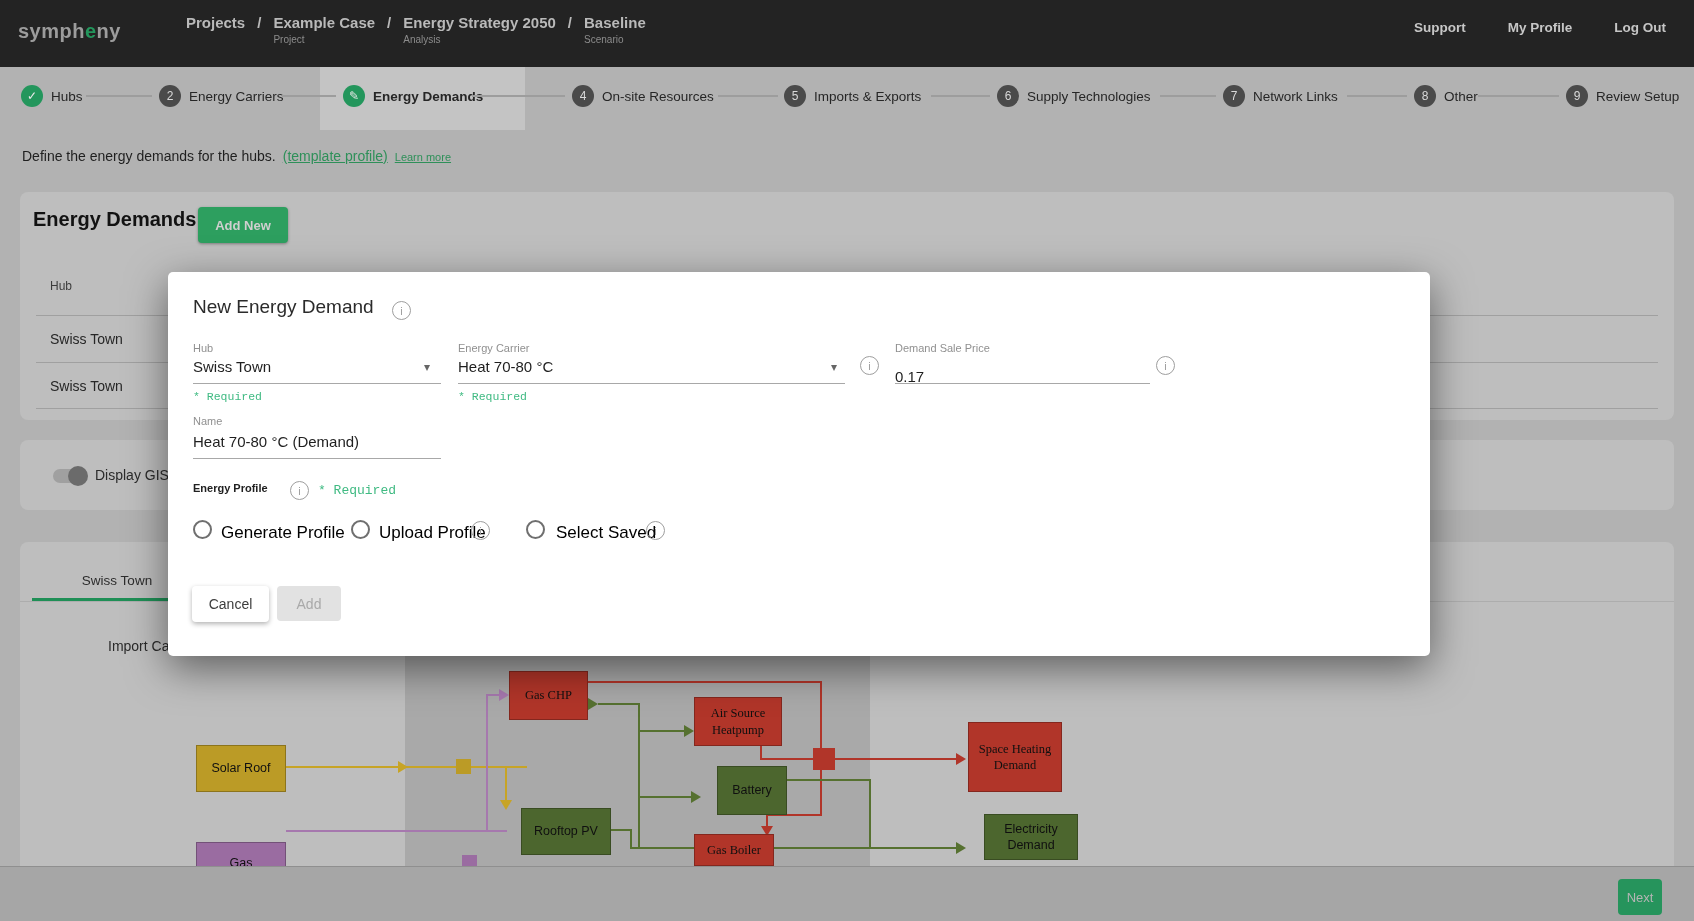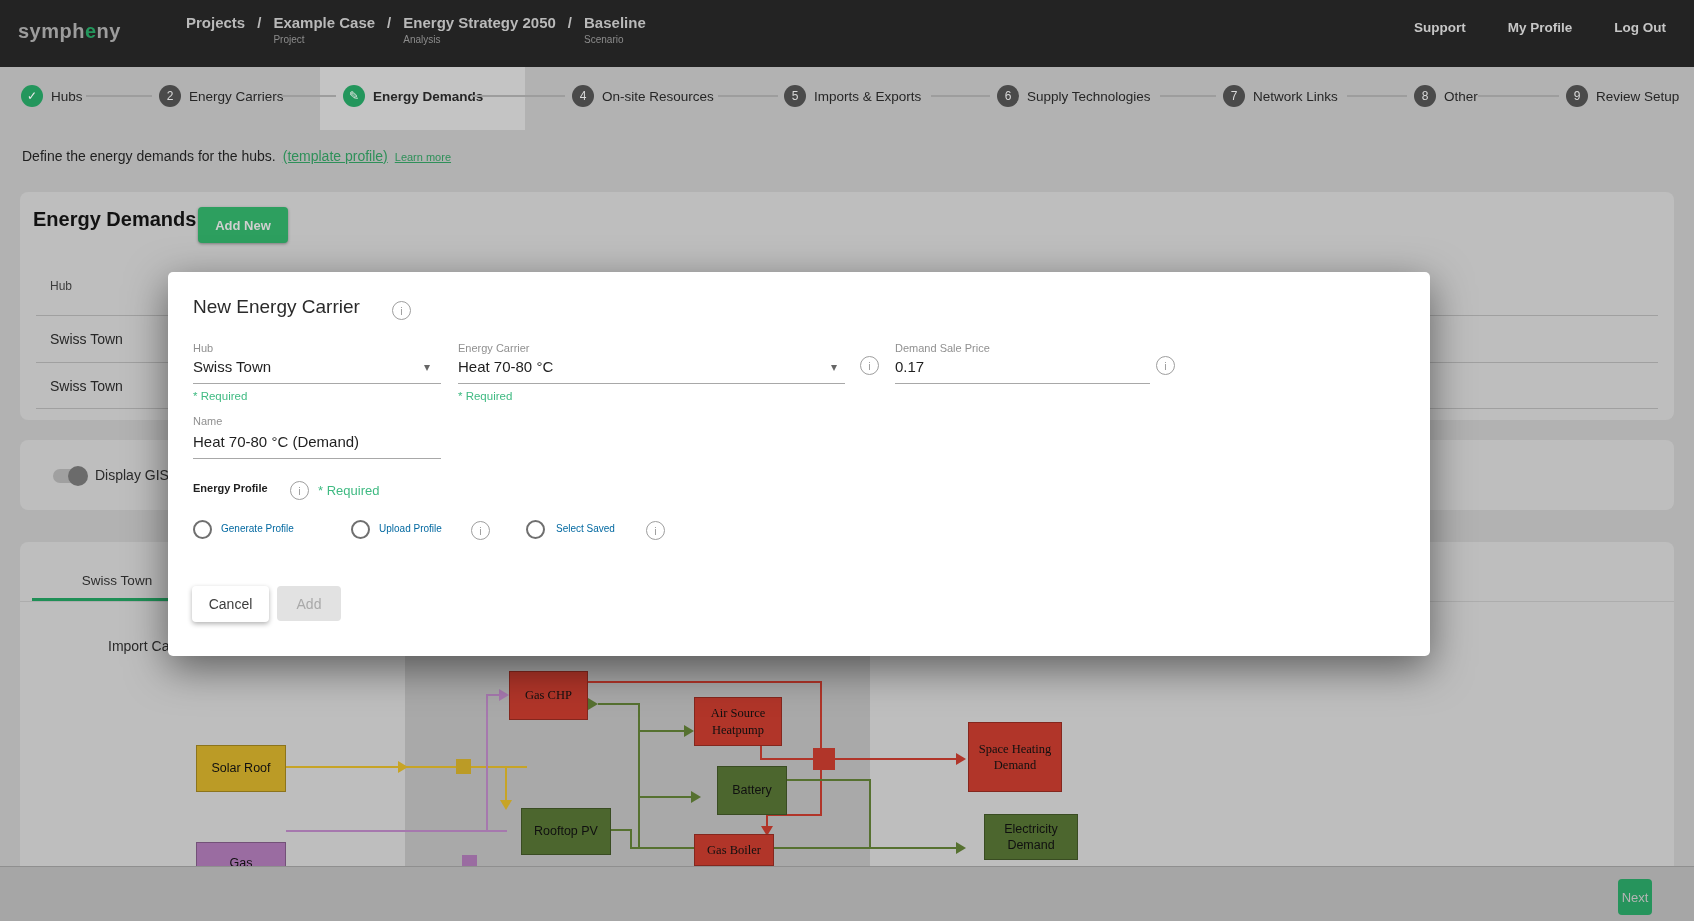--- a/index.html
+++ b/index.html
@@ -64,37 +64,37 @@
   .red { background:#b13529;font-family:Liberation Serif, serif; } .grn { background:#4c662e;margin-left:16px; } .yel { background:#bb9b26; } .pur { background:#9a6ca1;margin-top:32px; }
   .ln { position:absolute; }
   .ln.red-l { background:#b13529; } .ln.grn-l { background:#567130; }
   .ln.yel-l { background:#c7a426; } .ln.pur-l { background:#a678ae; }
   .arr-r { width:0; height:0; border-top:6px solid transparent; border-bottom:6px solid transparent; }
   .arr-d { width:0; height:0; border-left:6px solid transparent; border-right:6px solid transparent; }
   .jsq { position:absolute; }
 
   
   .footer { left:0; top:866px; width:1694px; height:55px; background:#a6a6a6; border-top:1px solid #8f8f8f; }
-  .btn-next { left:1618px; top:12px; width:34px; height:36px; background:#26945c; color:#b5b5b5; font-size:13px;
+  .btn-next { left:1618px; top:12px; width:44px; height:36px; background:#26945c; color:#b5b5b5; font-size:13px;
               border:none; border-radius:4px; cursor:pointer; }
 
   
   .modal { left:168px; top:272px; width:1262px; height:384px; background:#ffffff; border-radius:5px;
            box-shadow:0 12px 40px rgba(0,0,0,.5); }
   .m-title { font-size:19px; color:#2b2b2b; }
   .info { border:1.5px solid #9e9e9e; border-radius:50%; color:#9e9e9e; display:flex; align-items:center;
           justify-content:center; font-size:11px; width:19px; height:19px; cursor:pointer; }
   .f-label { font-size:11px; color:#909090; }
   .f-value { font-size:15px; color:#1f1f1f; white-space:nowrap; cursor:text; }
   .f-line { height:1px; background:#a8a8a8; }
-  .f-req { font-size:11.5px; color:#3fba82; }
+  .f-req { font-size:11.5px; color:#3fba82;font-family:Liberation Mono, monospace; }
   .caret { font-size:12px; color:#666; cursor:pointer; }
   .m-h2 { font-size:11px; font-weight:bold; color:#212121; }
   .radio { width:19px; height:19px; border:2px solid #6f6f6f; border-radius:50%; cursor:pointer; }
-  .r-label { font-size:10px; color:#0369a1; }
+  .r-label { font-size:17px; color:#000000; }
   .btn-cancel { width:77px; height:36px; background:#ffffff; color:#3d3d3d; font-size:14px; border:none;
                 border-radius:4px; box-shadow:0 2px 5px rgba(0,0,0,.3); cursor:pointer; }
   .btn-add { width:64px; height:35px; background:#e2e2e2; color:#a9a9a9; font-size:14px; border:none; border-radius:4px; }
 </style>
 </head>
 <body>
 
 <div id="stage">
 
   <div class="a topbar">
@@ -253,38 +253,38 @@
     <div class="a node red" style="left:674px;top:292px;width:80px;height:32px">Gas Boiler</div>
     <div class="a node red" style="left:948px;top:180px;width:94px;height:70px">Space Heating Demand</div>
     <div class="a node grn" style="left:948px;top:272px;width:94px;height:46px">Electricity Demand</div>
   </div>
 
   <div class="a footer">
     <button class="a btn-next">Next</button>
   </div>
 
   <div class="a modal">
-    <div class="a m-title" style="left:25px;top:24px">New Energy Carrier</div>
+    <div class="a m-title" style="left:25px;top:24px">New Energy Demand</div>
     <div class="a info" style="left:224px;top:29px">i</div>
 
     <div class="a f-label" style="left:25px;top:70px">Hub</div>
     <div class="a f-value" style="left:25px;top:86px">Swiss Town</div>
     <div class="a caret" style="left:256px;top:88px">▾</div>
     <div class="a f-line" style="left:25px;top:111px;width:248px"></div>
     <div class="a f-req" style="left:25px;top:118px">* Required</div>
 
     <div class="a f-label" style="left:290px;top:70px">Energy Carrier</div>
     <div class="a f-value" style="left:290px;top:86px">Heat 70-80 °C</div>
     <div class="a caret" style="left:663px;top:88px">▾</div>
     <div class="a f-line" style="left:290px;top:111px;width:387px"></div>
     <div class="a f-req" style="left:290px;top:118px">* Required</div>
     <div class="a info" style="left:692px;top:84px">i</div>
 
     <div class="a f-label" style="left:727px;top:70px">Demand Sale Price</div>
-    <div class="a f-value" style="left:727px;top:86px">0.17</div>
+    <div class="a f-value" style="left:727px;top:96px">0.17</div>
     <div class="a f-line" style="left:727px;top:111px;width:255px"></div>
     <div class="a info" style="left:988px;top:84px">i</div>
 
     <div class="a f-label" style="left:25px;top:143px">Name</div>
     <div class="a f-value" style="left:25px;top:161px">Heat 70-80 °C (Demand)</div>
     <div class="a f-line" style="left:25px;top:186px;width:248px"></div>
 
     <div class="a m-h2" style="left:25px;top:210px">Energy Profile</div>
     <div class="a info" style="left:122px;top:209px">i</div>
     <div class="a f-req" style="left:150px;top:211px;font-size:13px">* Required</div>

